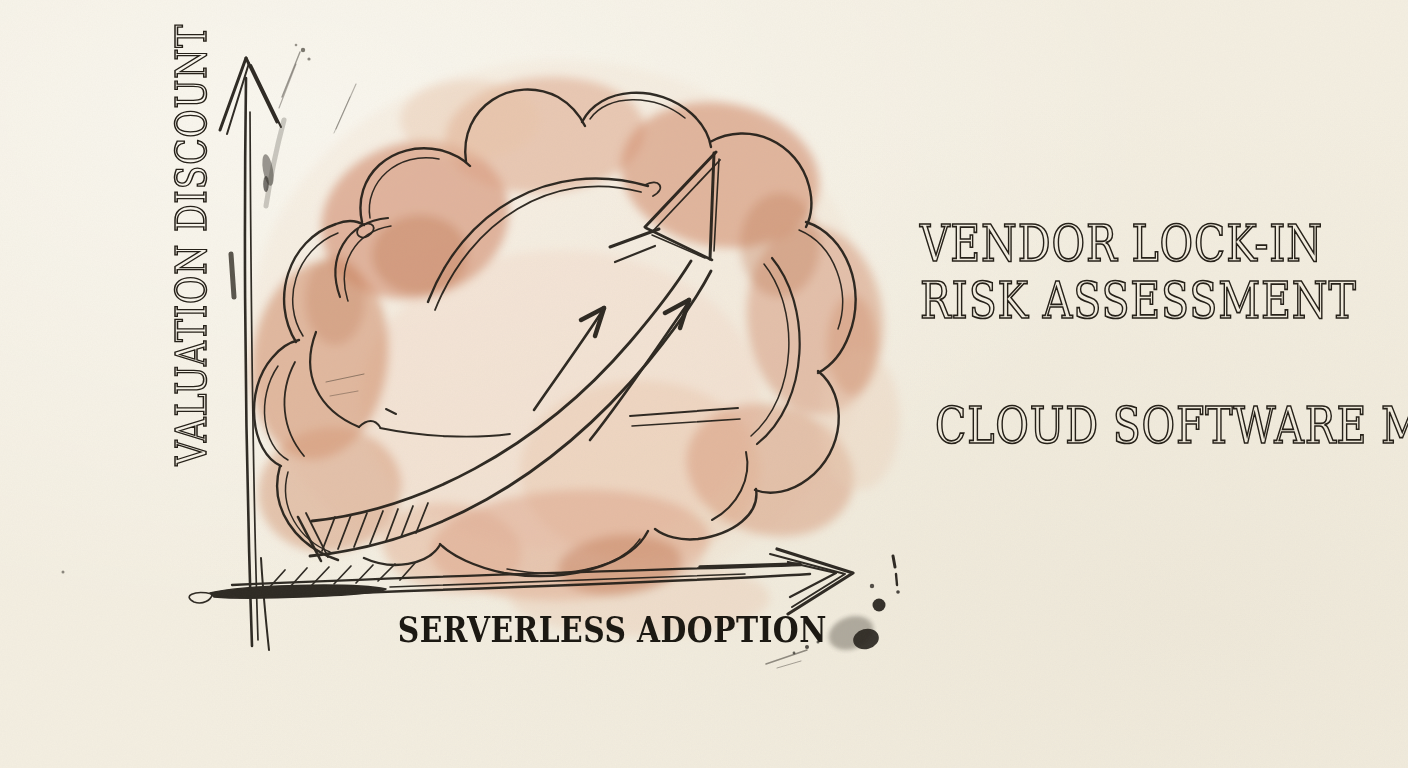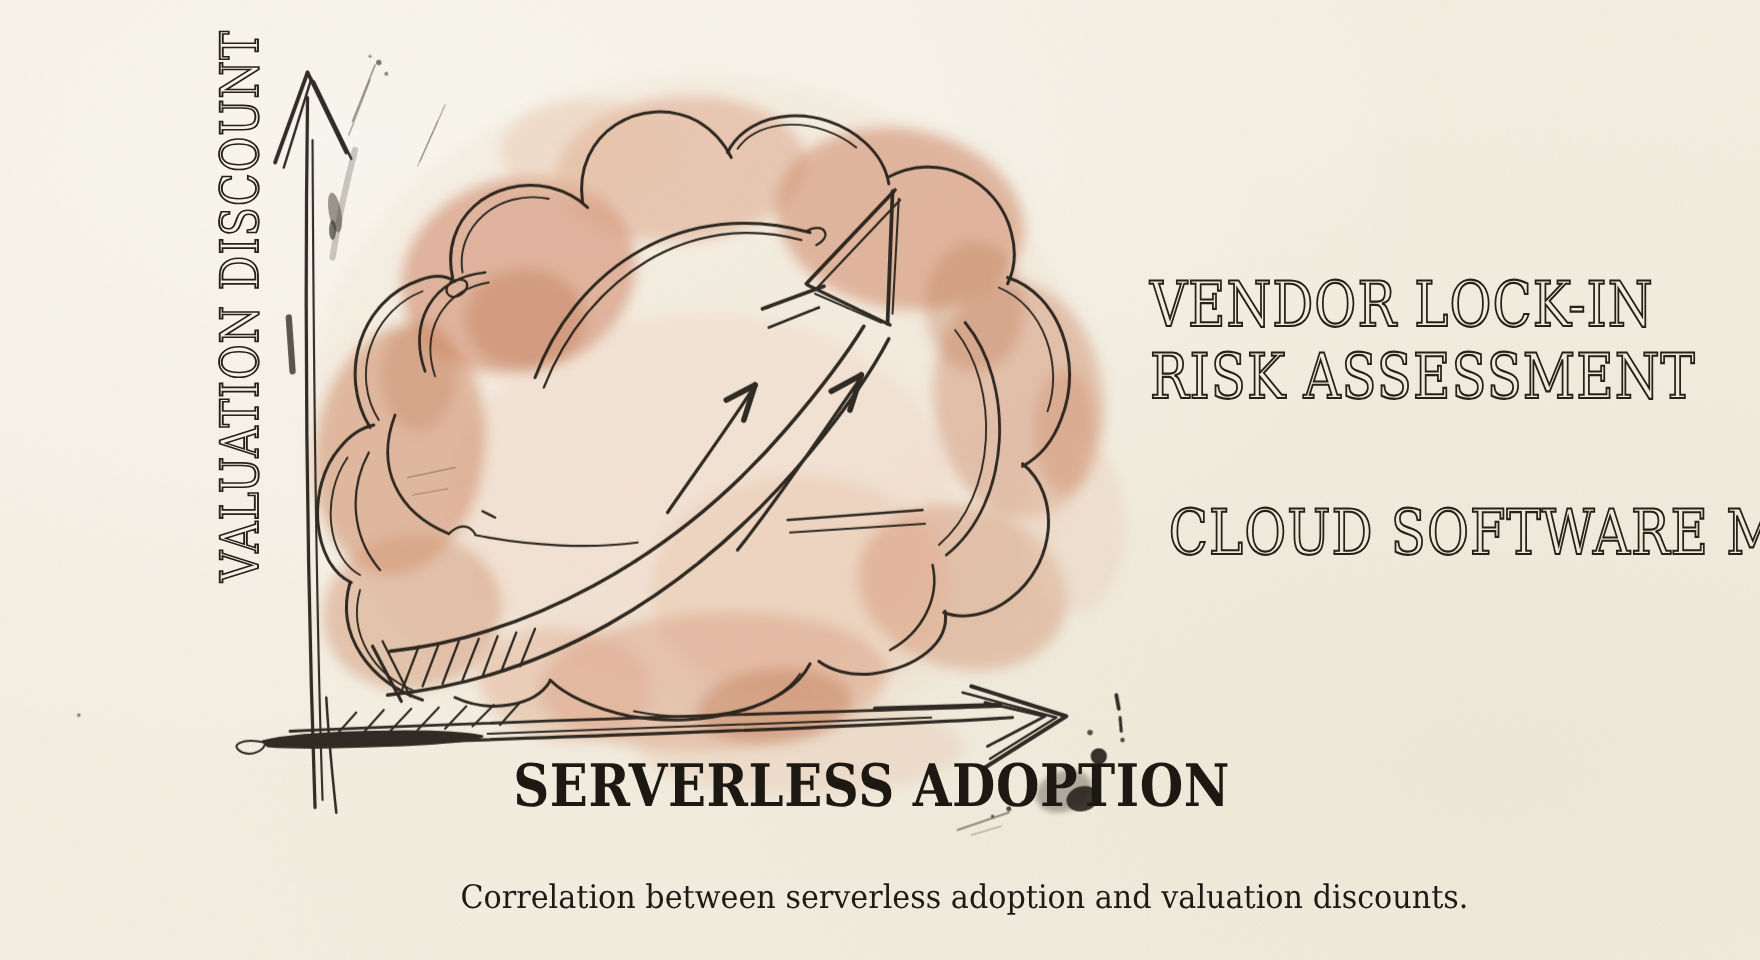--- a/index.html
+++ b/index.html
@@ -37,21 +37,21 @@
   .headline-box {
     left: 872px; top: 216px; width: 440px;
     font-size: 50px; line-height: 57px;
   }
   .subheadline-box {
     left: 874px; top: 398px; width: 440px;
     text-align: center; font-size: 50px; line-height: 57px;
   }
   .x-label-box {
     left: 360px; top: 610px; width: 380px;
-    text-align: center; font-size: 47px; line-height: 40px;
+    text-align: center; font-size: 35px; line-height: 40px;
     font-weight: bold; color: #1c1913;
   }
   .x-label-box .squeeze { transform: scaleX(0.85); letter-spacing: 0.5px; }
   .caption-box {
     left: 338px; top: 701px; width: 740px;
     text-align: center; font-size: 26px; line-height: 34px;
     color: #1d1b16;
   }
   .caption-box .squeeze { transform: scaleX(0.93); }
 </style>
@@ -242,17 +242,14 @@
   </div>
 
   <div class="txt subheadline-box">
     <span class="engraved squeeze">CLOUD SOFTWARE M&amp;A</span>
   </div>
 
   <div class="txt x-label-box">
     <span class="squeeze">SERVERLESS ADOPTION</span>
   </div>
 
-  <div class="txt caption-box">
-    <span class="squeeze">Correlation between serverless adoption and valuation discounts.</span>
-  </div>
 
 </div>
 
 </body></html>

